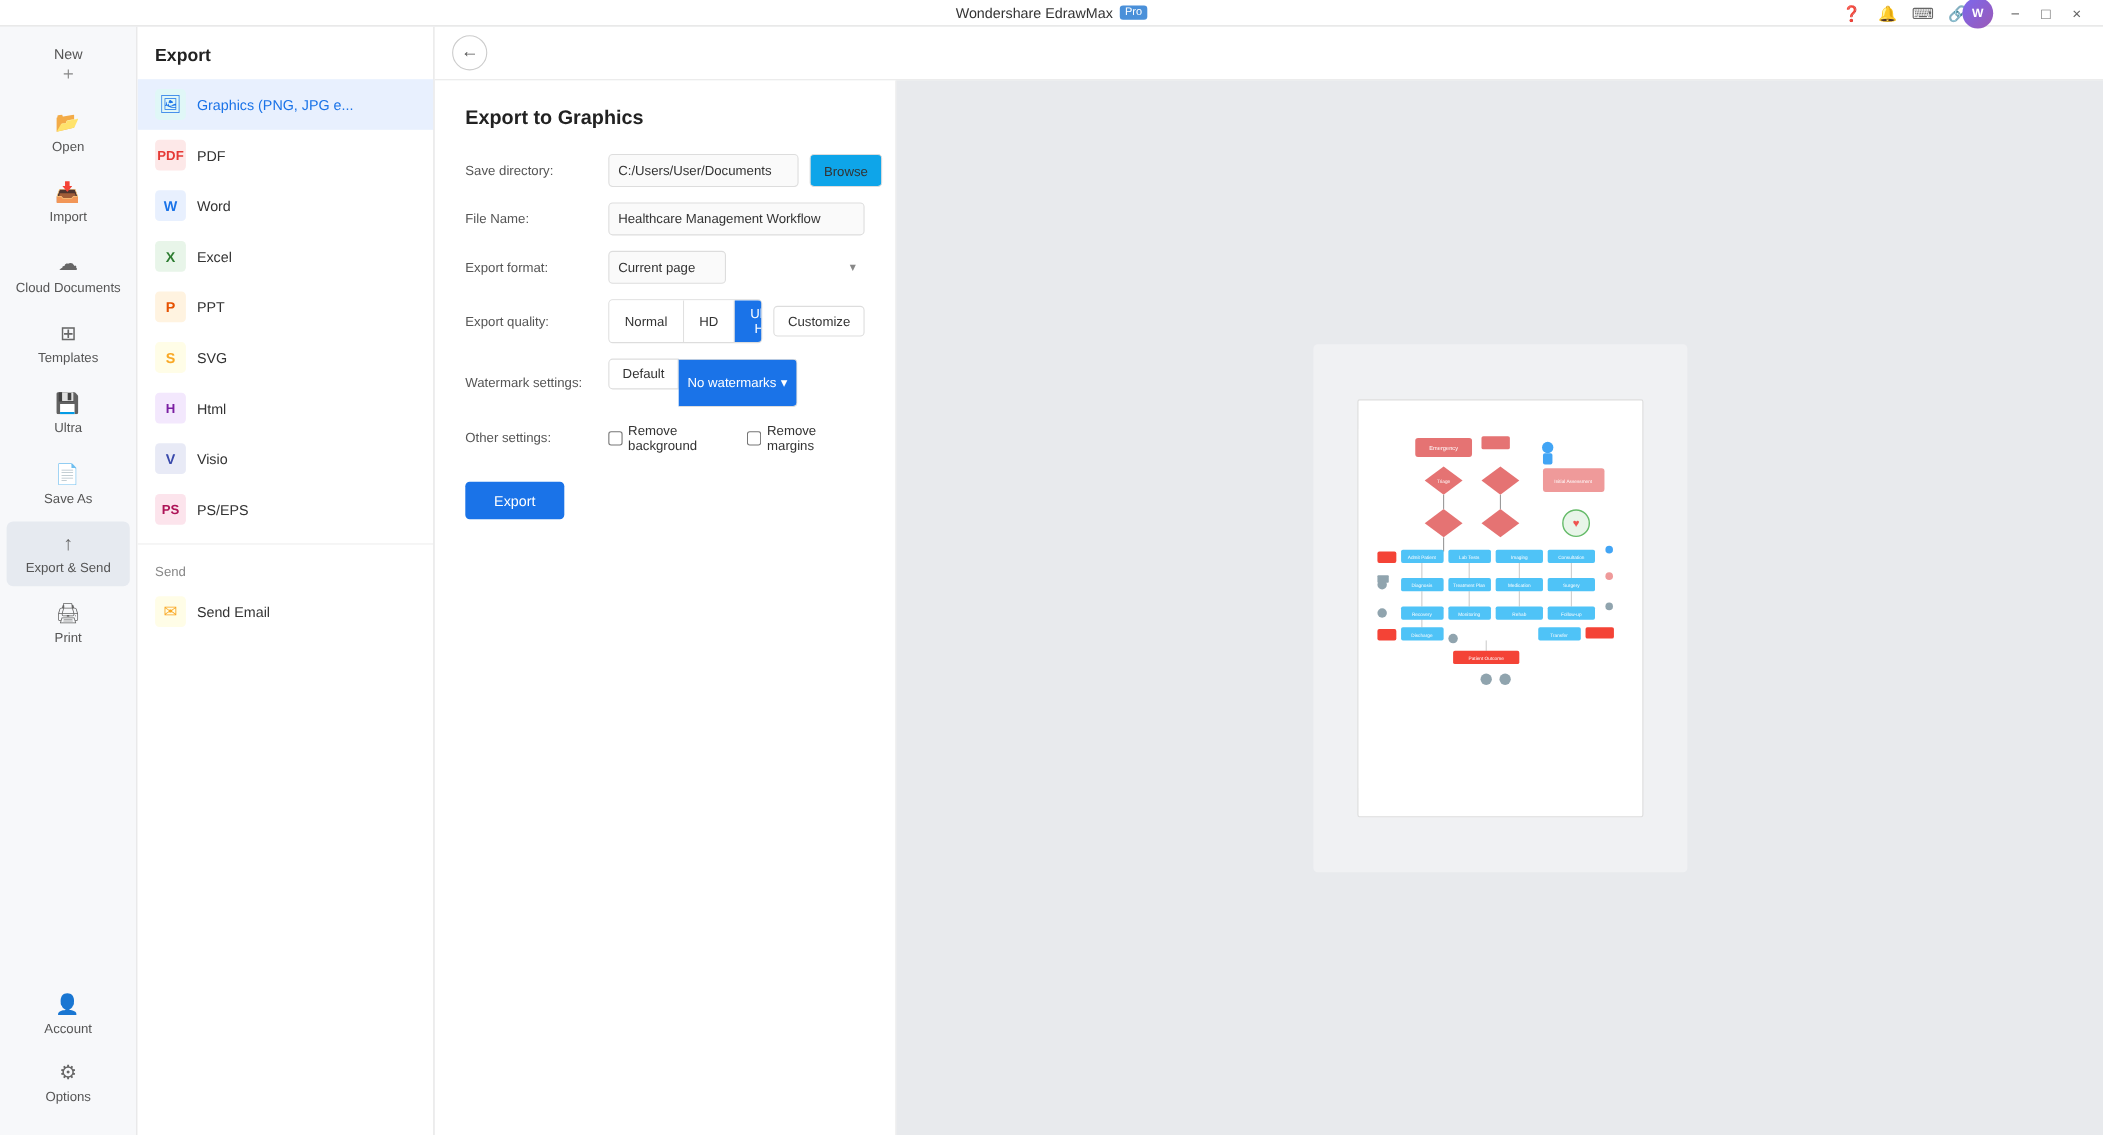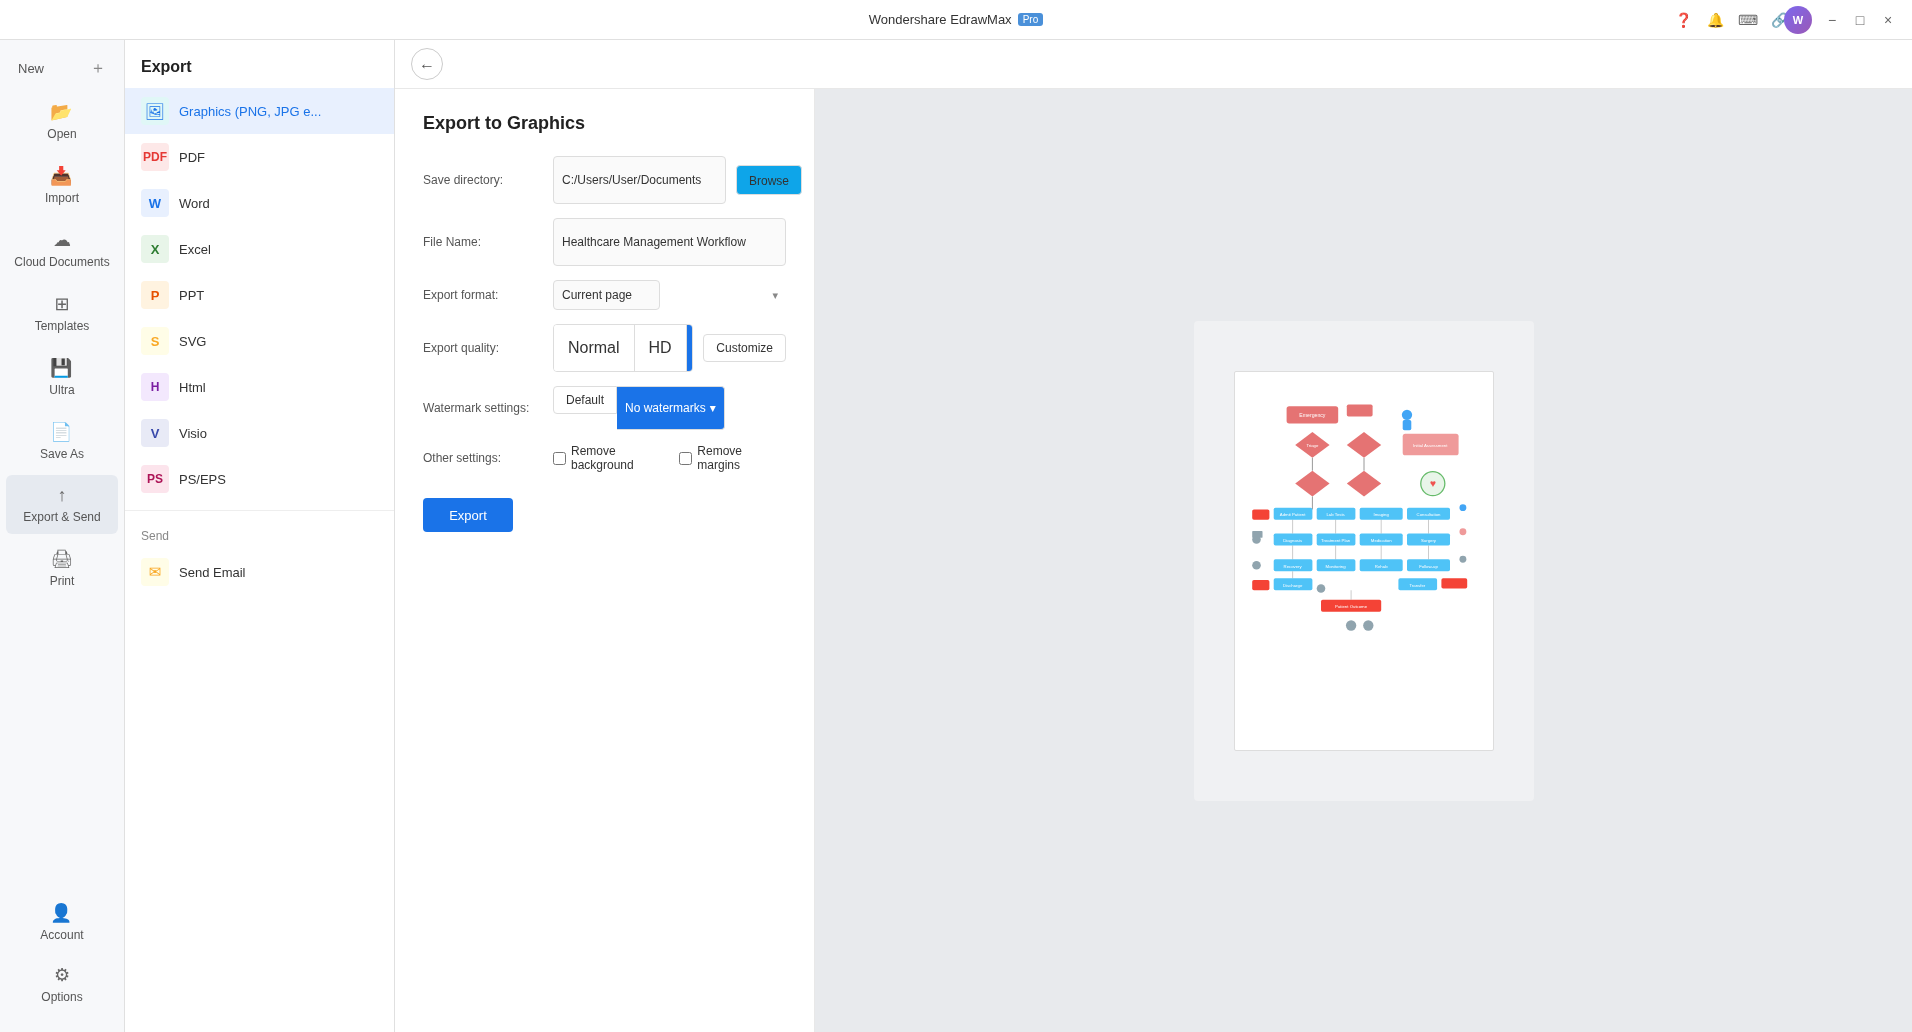--- a/index.html
+++ b/index.html
@@ -1,20 +1,20 @@
 <!DOCTYPE html>
 <html><head>
   <meta charset="utf-8">
   <style>
     * { margin: 0; padding: 0; box-sizing: border-box; }
     body { font-family: 'Segoe UI', Arial, sans-serif; font-size: 13px; background: #f0f2f5; width: 1912px; height: 1032px; overflow: hidden; display: flex; flex-direction: column; }
 
     
     .titlebar {
-      height: 40px;
+      height: 24px;
       background: #fff;
       display: flex;
       align-items: center;
       justify-content: center;
       border-bottom: 1px solid #e0e0e0;
       position: relative;
       flex-shrink: 0;
       text-align: center;
     }
     .titlebar-title {
@@ -107,21 +107,21 @@
       color: #555;
       font-size: 12px;
     }
     .sidebar-item.active { background: #e6eaf0; }
     .sidebar-item .si-icon {
       font-size: 18px;
       color: #666;
     }
     .sidebar-new {
       display: flex;
-      flex-direction: row;
+      flex-direction: column;
       align-items: center;
       justify-content: space-between;
       padding: 8px 12px;
       cursor: pointer;
       border-radius: 6px;
       margin: 2px 6px;
       color: #555;
       font-size: 13px;
     }
     .sidebar-new .new-plus {
@@ -243,21 +243,21 @@
       gap: 10px;
     }
     .form-label {
       width: 120px;
       font-size: 12px;
       color: #555;
       flex-shrink: 0;
     }
     .form-input {
       flex: 1;
-      height: 48px;
+      height: 30px;
       border: 1px solid #ddd;
       border-radius: 4px;
       padding: 0 8px;
       font-size: 12px;
       color: #333;
       background: #fafafa;
       outline: none;
     }
     .browse-btn {
       height: 30px;
@@ -306,21 +306,21 @@
     }
     .quality-buttons {
       display: flex;
       gap: 0;
       border: 1px solid #ddd;
       border-radius: 4px;
       overflow: hidden;
     }
     .quality-btn {
       padding: 5px 14px;
-      font-size: 16px;
+      font-size: 12px;
       cursor: pointer;
       background: #fff;
       border: none;
       border-right: 1px solid #ddd;
       color: #333;
     }
     .quality-btn:last-child { border-right: none; }
     .quality-btn.active { background: #1a73e8; color: #fff; }
     .customize-btn {
       height: 28px;

